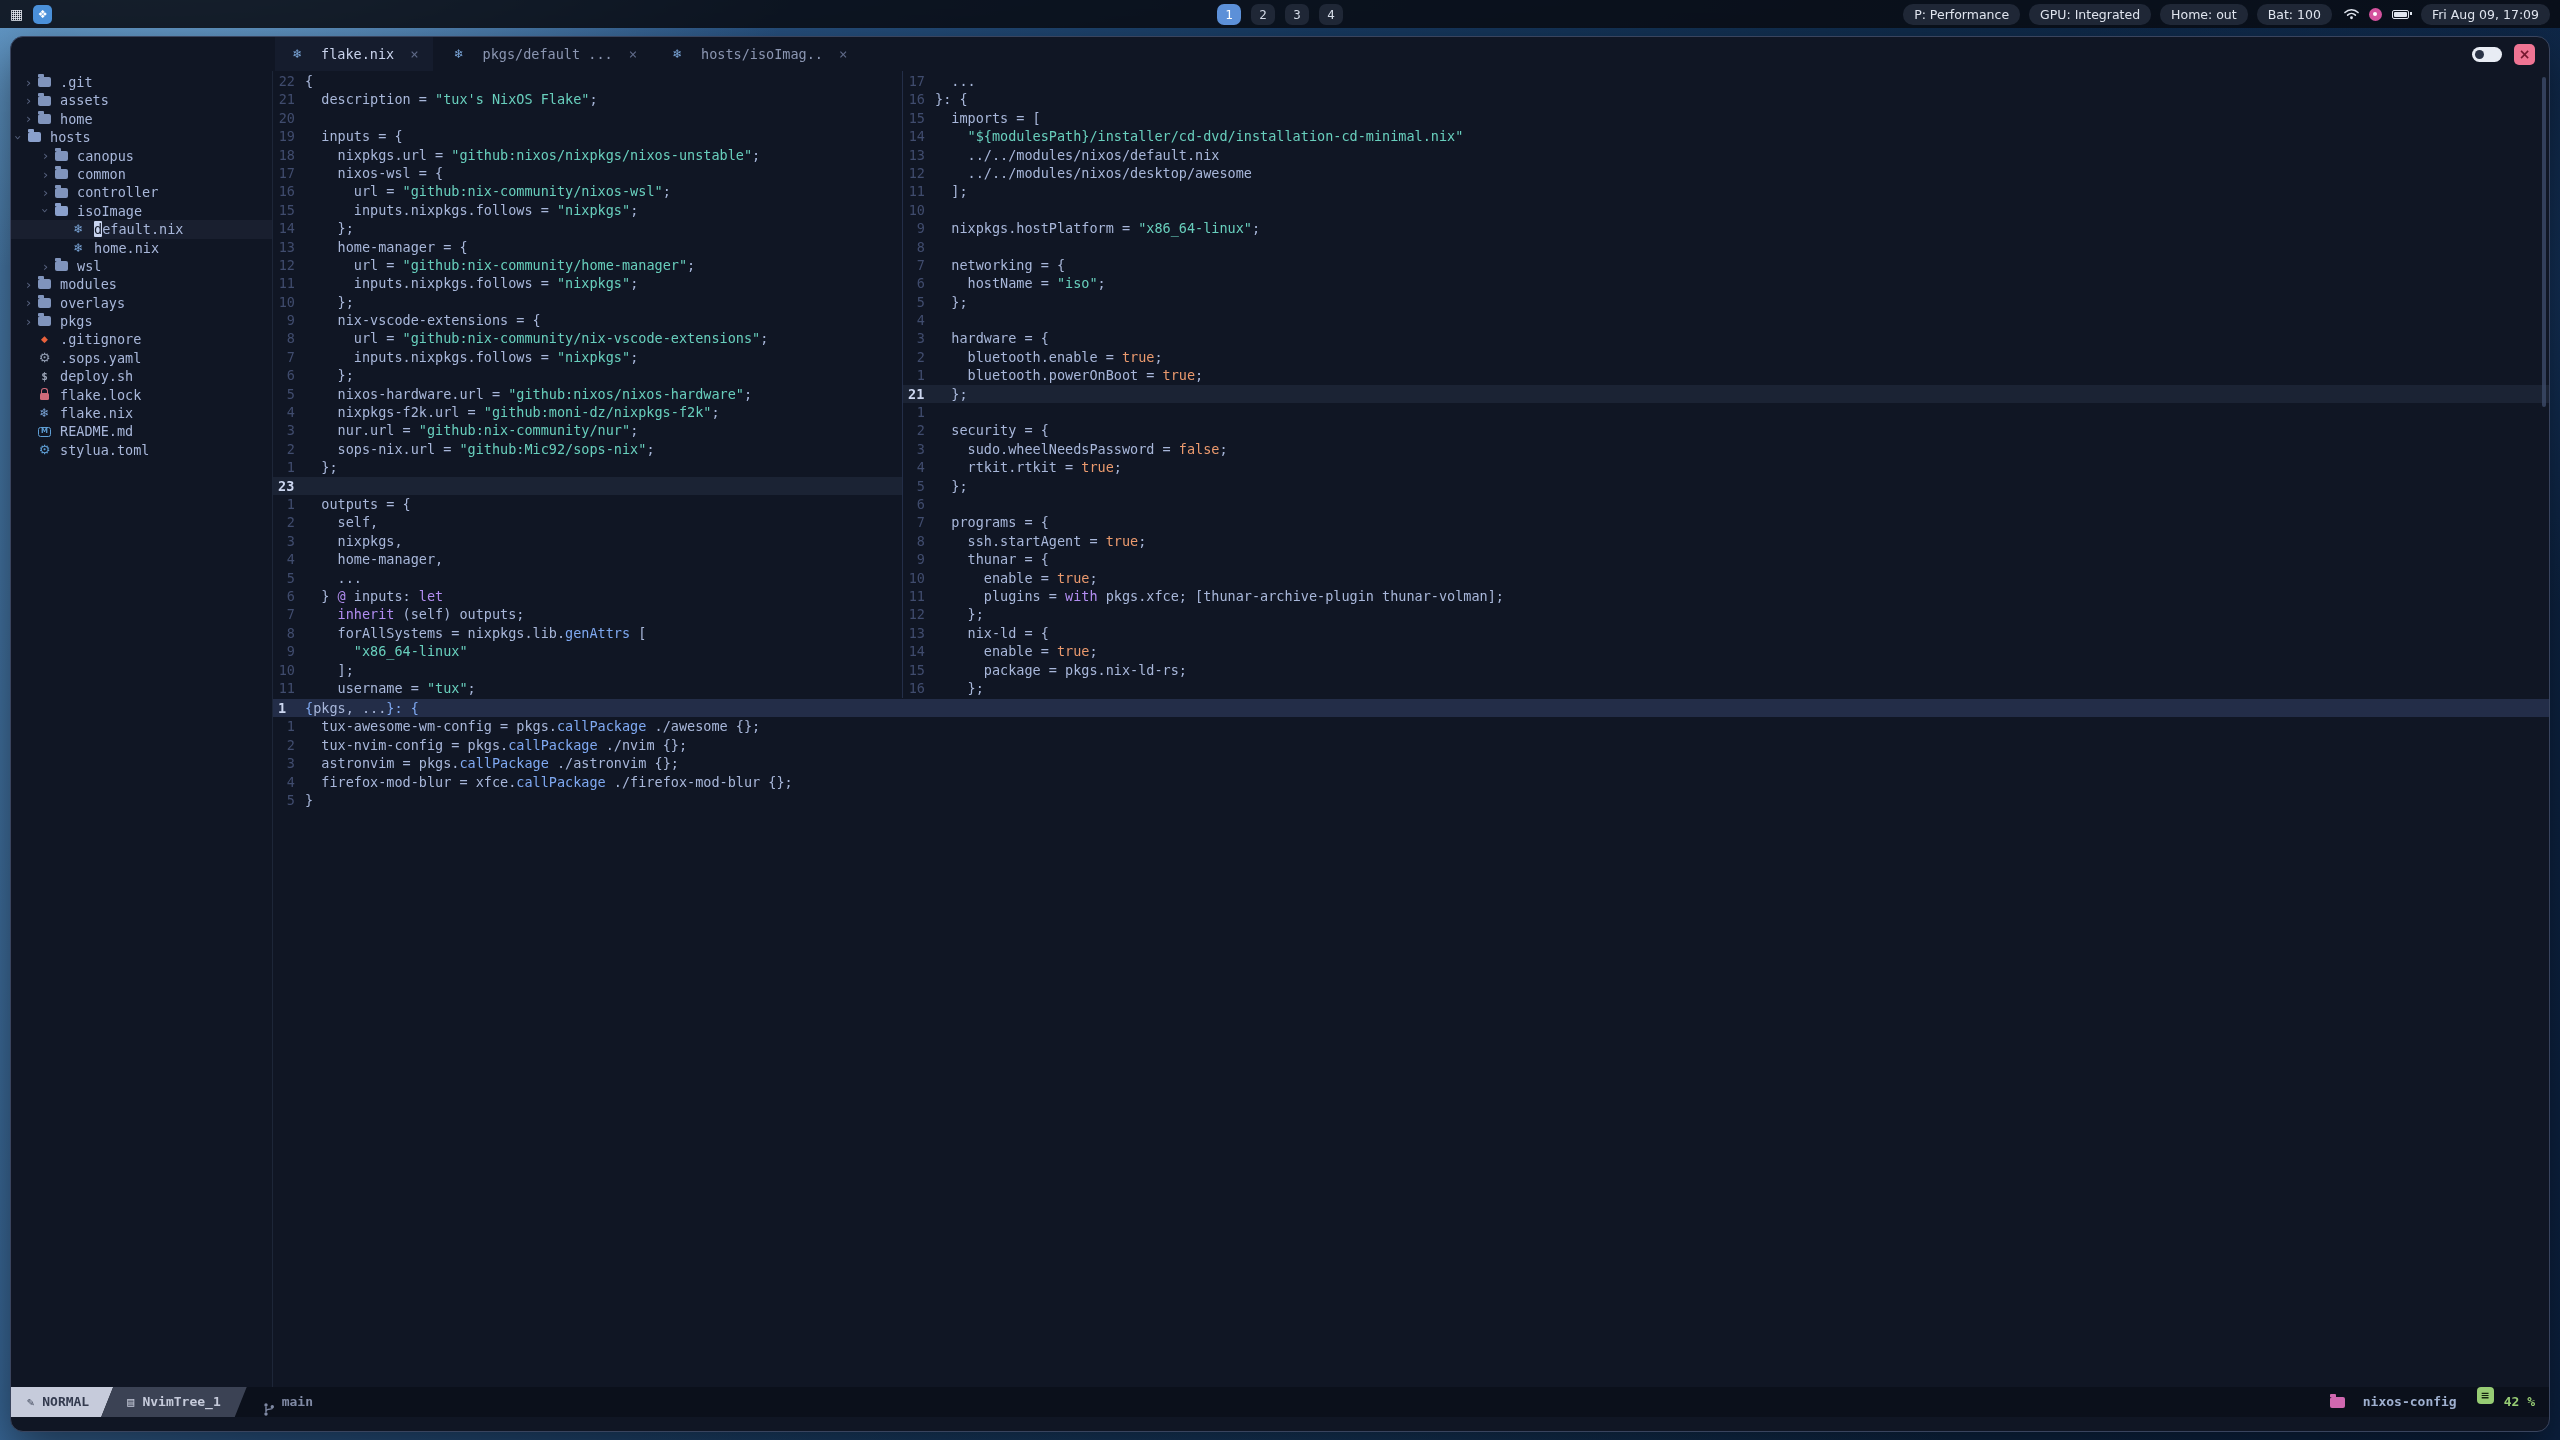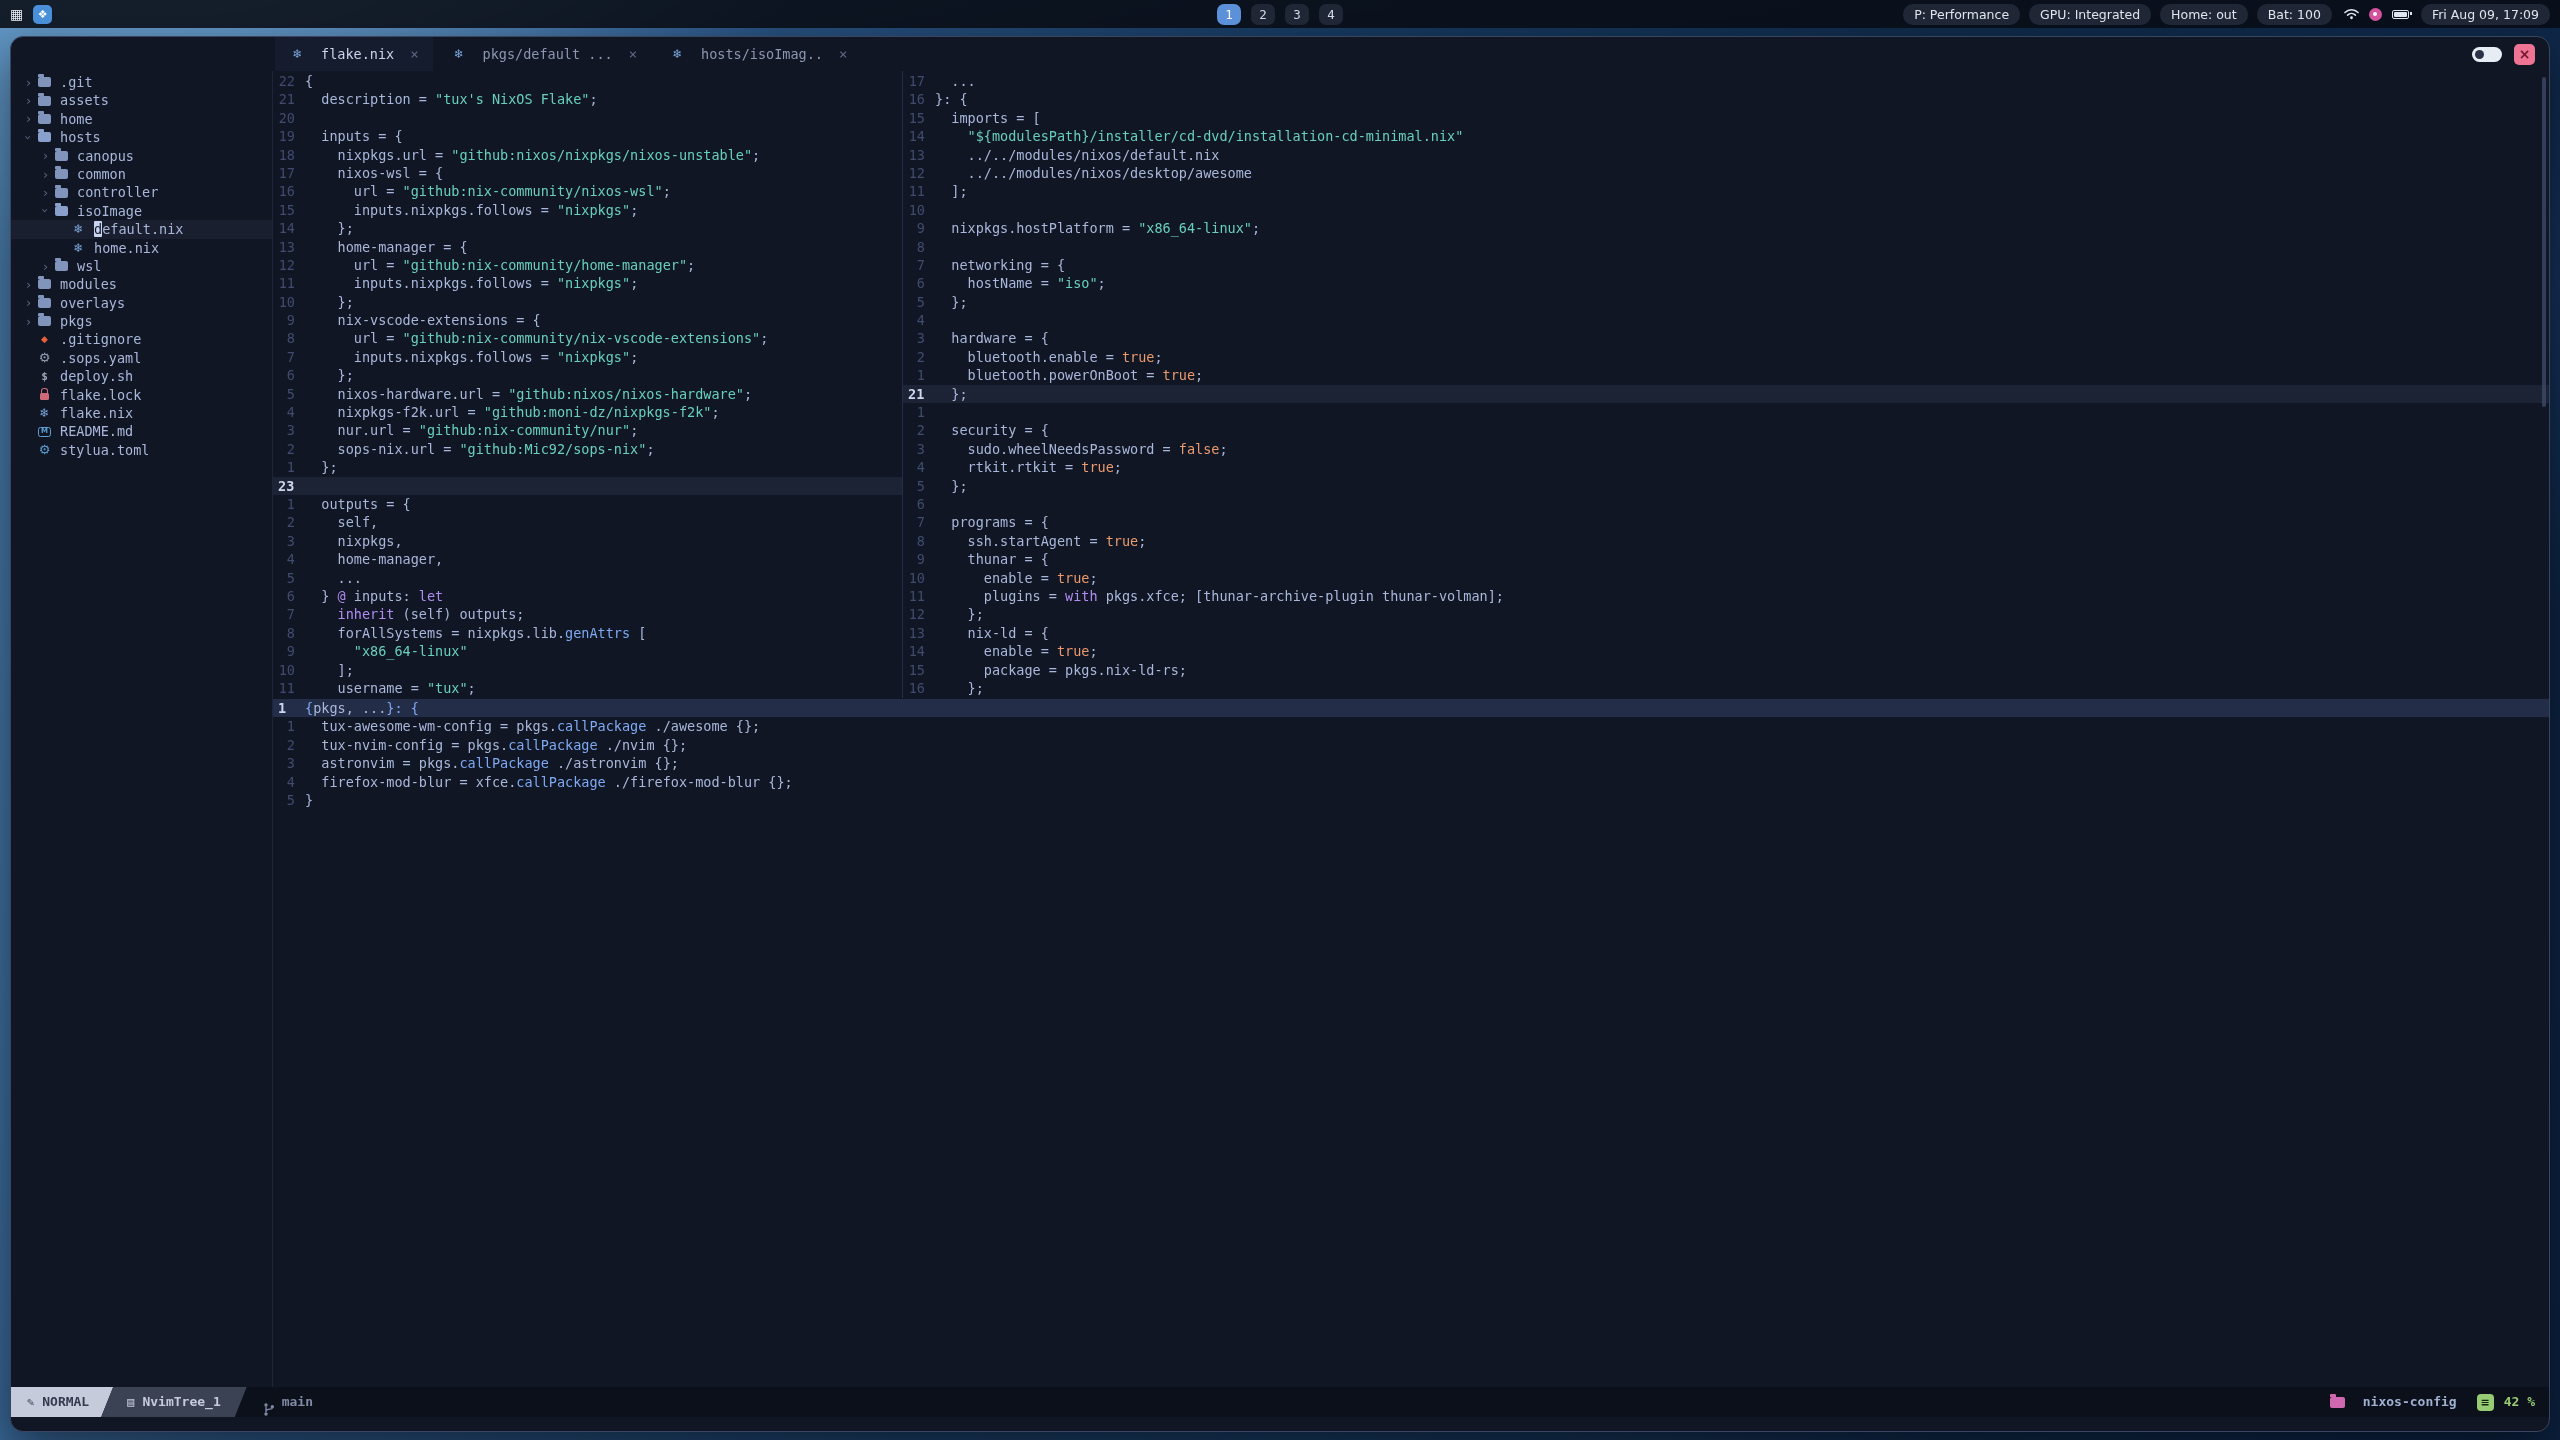--- a/index.html
+++ b/index.html
@@ -101,21 +101,21 @@
   
   .statusline{height:30px;flex:none;display:flex;align-items:stretch;background:#0b101b;
     font:600 13px/30px "DejaVu Sans Mono",monospace}
   .seg{display:flex;align-items:center;gap:8px}
   .seg-mode{background:#c6cbdb;color:#343b4f;padding:0 24px 0 16px;
     clip-path:polygon(0 0,100% 0,calc(100% - 12px) 100%,0 100%)}
   .seg-file{background:#3b4254;color:#c6cbdb;margin-left:-12px;padding:0 26px;
     clip-path:polygon(12px 0,100% 0,calc(100% - 12px) 100%,0 100%)}
   .mico{font-size:12px}
   .branch{display:flex;align-items:flex-end;gap:7px;color:#808aa5;margin-left:16px;font-weight:600}
-  .sl-right{margin-left:auto;display:flex;align-items:center;gap:10px;padding-right:14px}
+  .sl-right{margin-left:auto;display:flex;gap:10px;padding-right:14px}
   .proj{color:#9fb0d0;margin-right:10px}
   .gbox{width:17px;height:17px;border-radius:4px;background:#97cc74;color:#14240f;
     font:700 11px/17px "DejaVu Sans",sans-serif;text-align:center;display:inline-block}
   .pct{color:#97cc74;font-weight:700}
   .winpad{height:14px;flex:none}
 </style>
 </head>
 <body>
 
 <div class="topbar">
@@ -193,21 +193,21 @@
           </span>
           <span class="tlab">assets</span>
         </div>
         <div class="trow" style="padding-left: 10px;">
           <span class="chev">›</span>
           <span class="fic">
             <i class="fold"></i>
           </span>
           <span class="tlab">home</span>
         </div>
-        <div class="trow" style="padding-left: 10px;">
+        <div class="trow" style="">
           <span class="chev open">›</span>
           <span class="fic">
             <i class="fold open"></i>
           </span>
           <span class="tlab">hosts</span>
         </div>
         <div class="trow" style="padding-left: 27px;">
           <span class="chev">›</span>
           <span class="fic">
             <i class="fold"></i>

